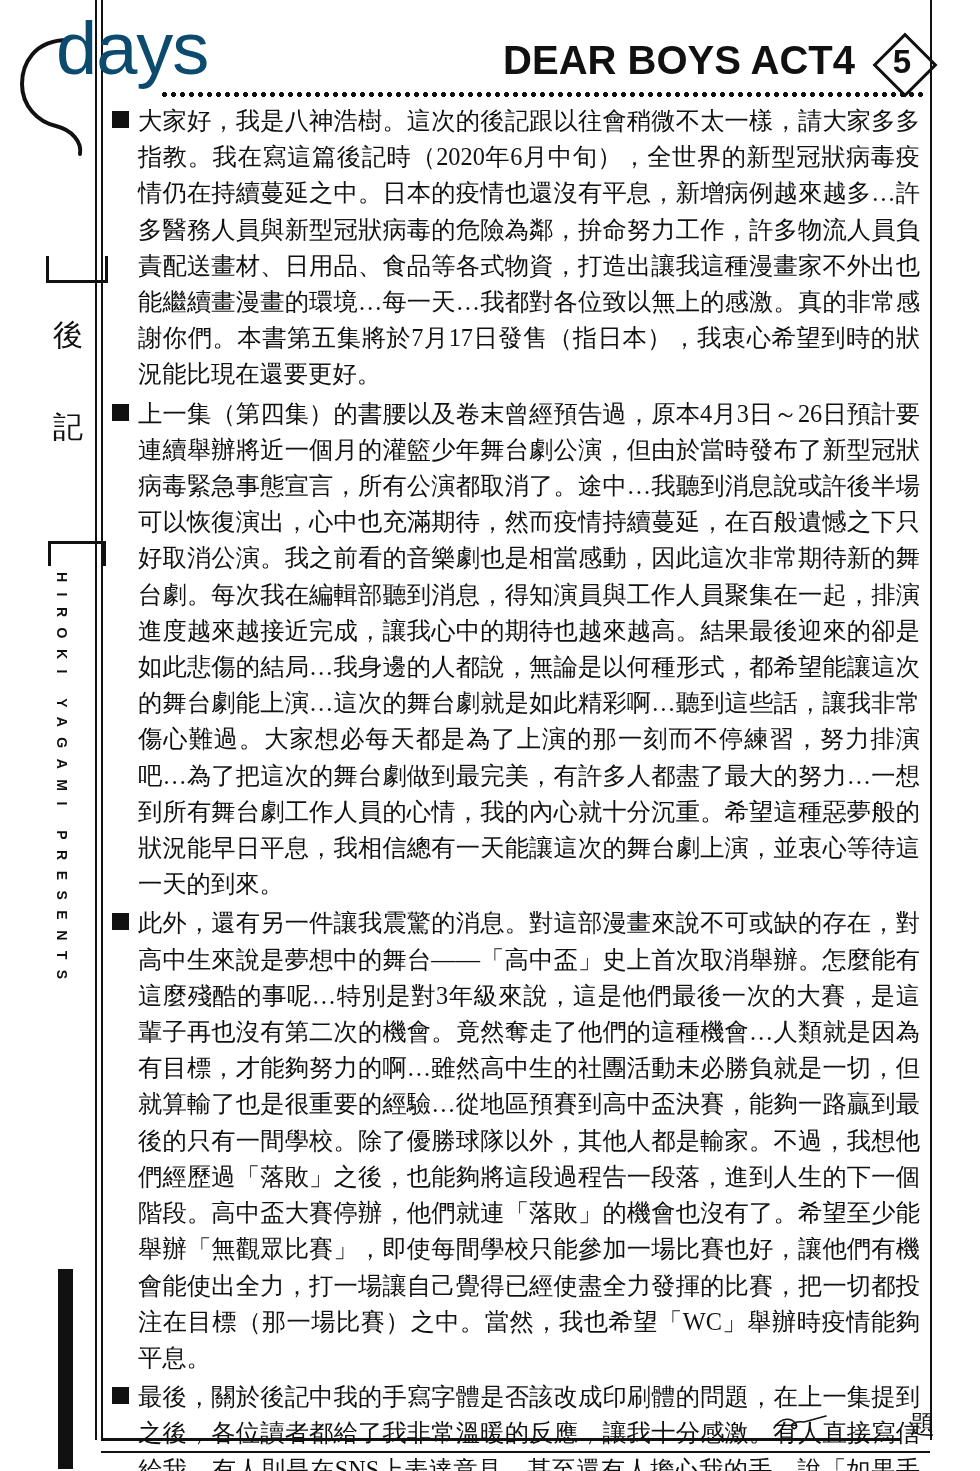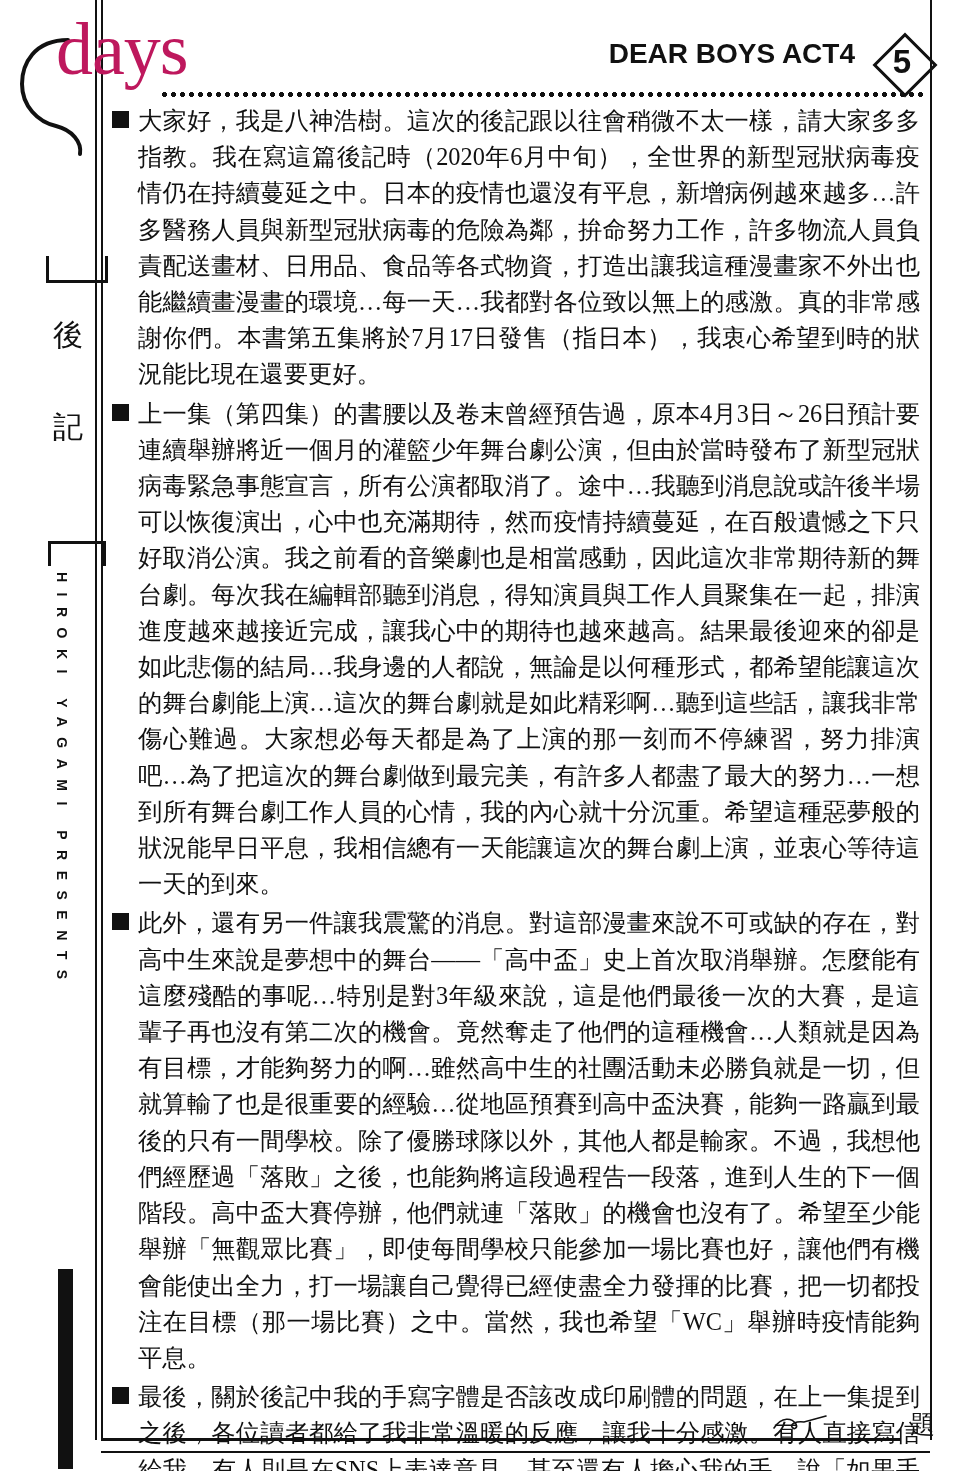--- a/index.html
+++ b/index.html
@@ -89,41 +89,41 @@
     height: 24px;
     border: 3px solid #111;
     border-top: none;
   }
 
   
   .logo-days {
     position: absolute;
     left: 56px;
     top: 12px;
-    font-family: Liberation Serif, serif;
+    font-family: Liberation Sans, sans-serif;
     font-size: 74px;
     font-weight: 300;
     letter-spacing: -1px;
-    color: #be185d;
+    color: #0c4a6e;
     line-height: 1;
   }
   .logo-swoosh {
     position: absolute;
     left: 16px;
     top: 18px;
     width: 120px;
     height: 140px;
     pointer-events: none;
   }
   .series-title {
     position: absolute;
     right: 125px;
     top: 38px;
     font-family: "Liberation Sans", sans-serif;
-    font-size: 28px;
+    font-size: 40px;
     font-weight: 700;
     letter-spacing: 0px;
     color: #111;
     white-space: nowrap;
     text-align: right;
   }
   .vol-badge {
     position: absolute;
     right: 50px;
     top: 34px;

